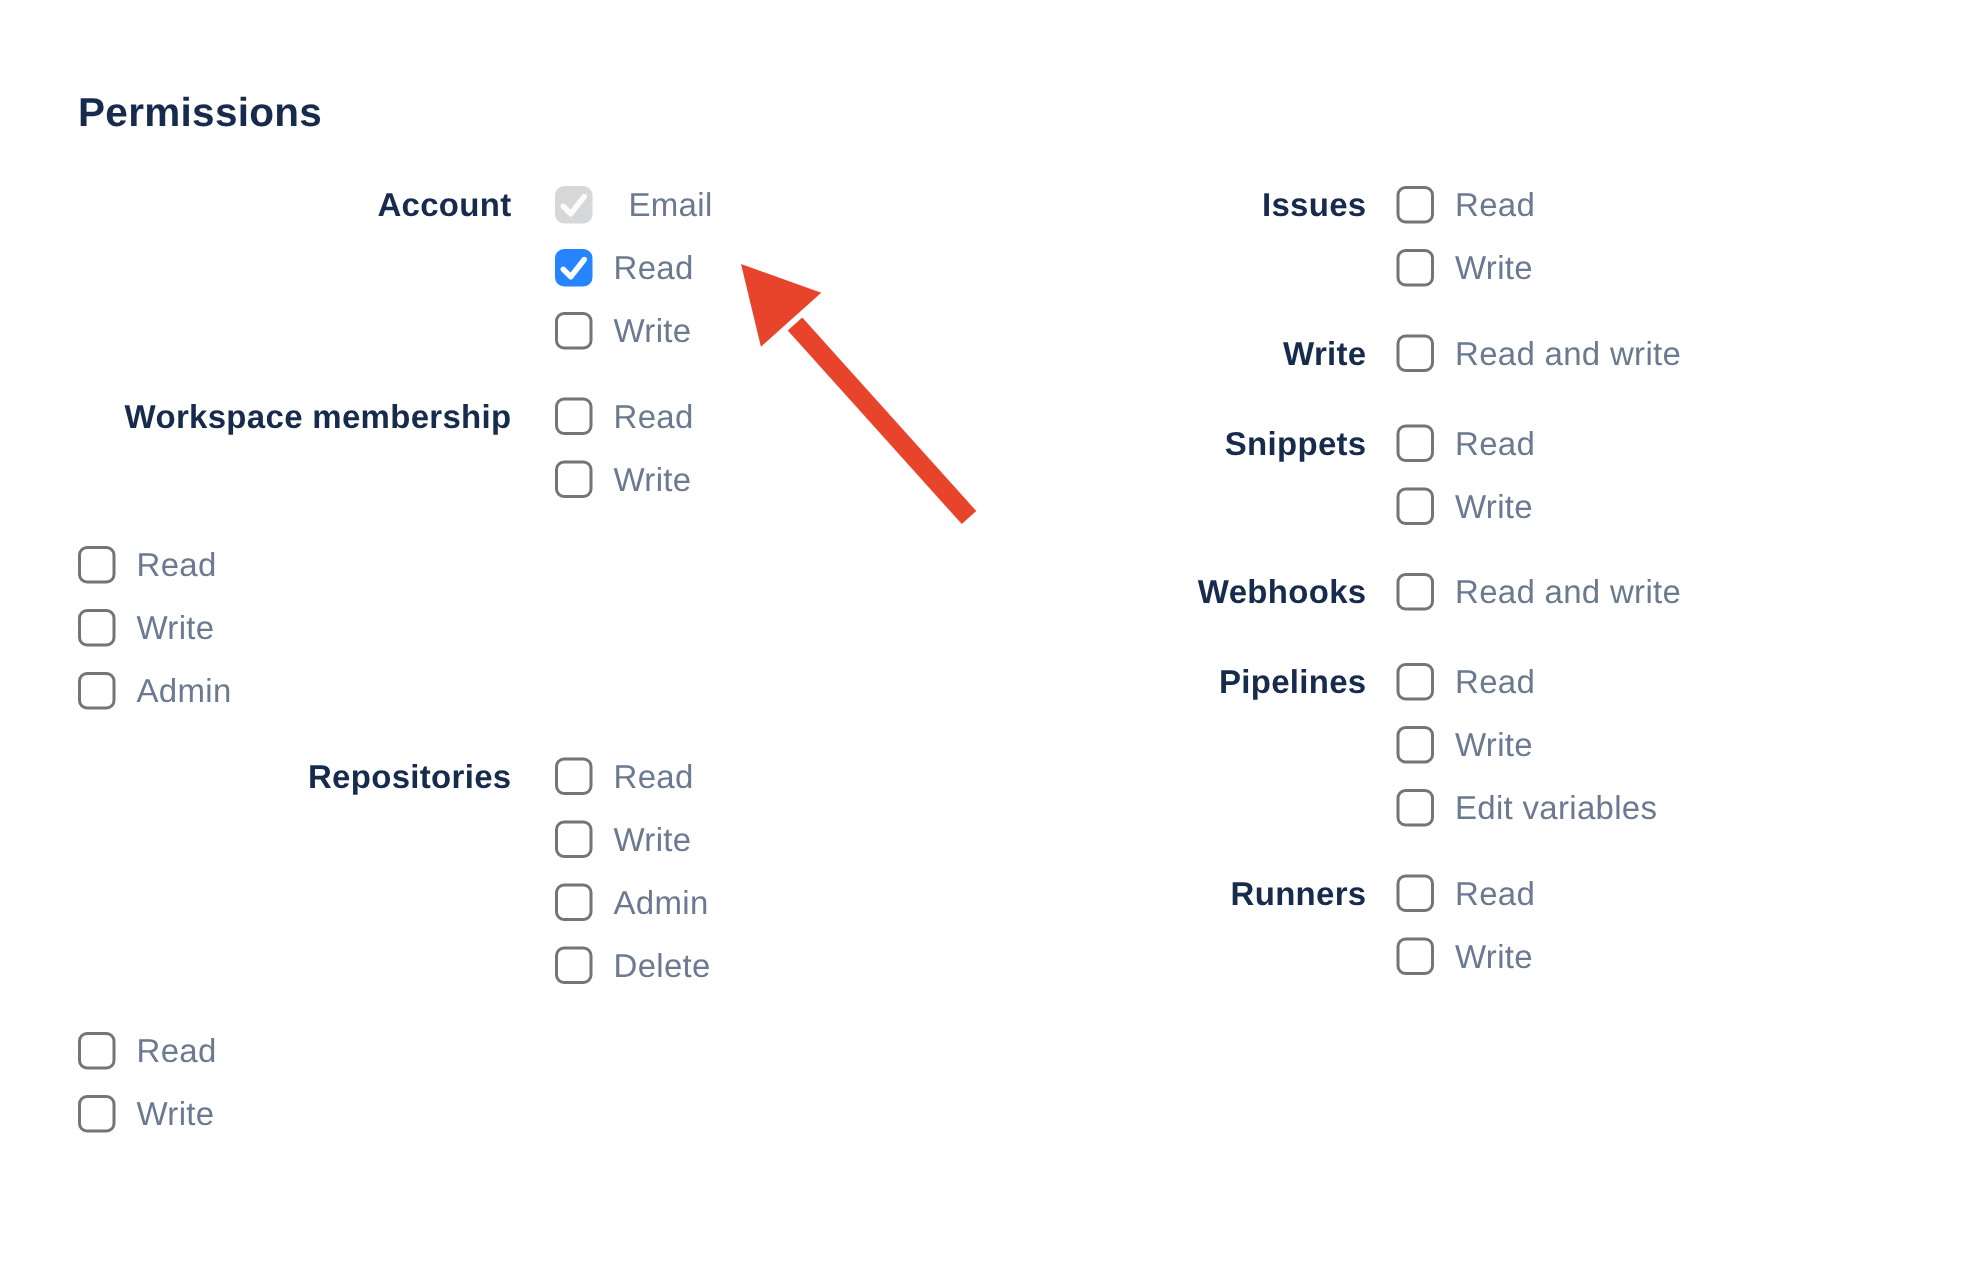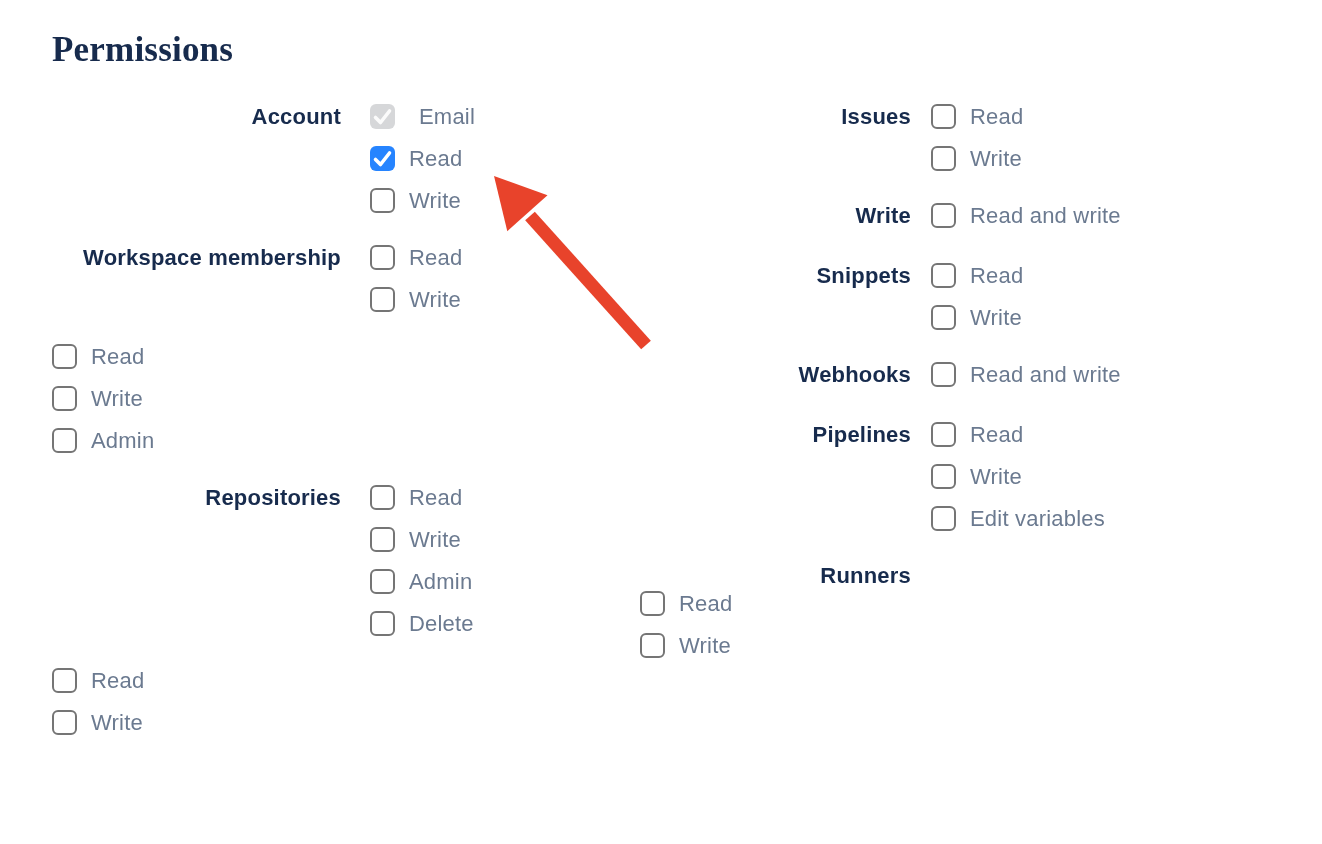--- a/index.html
+++ b/index.html
@@ -7,34 +7,33 @@
     font-family: "Liberation Sans", "DejaVu Sans", sans-serif;
     width: 1322px; height: 844px; overflow: hidden;
   }
   .page {
     position: relative;
     width: 1322px; height: 844px;
     background: var(--page-bg, #fff);
   }
   .page-heading {
     position: absolute;
-    left: 52px; top: 30px;
+    left: 52px; top: 60px;
     margin: 0;
-    font-size: 35px;
+    font-size: 27px;
     font-weight: 700;
     letter-spacing: 0.2px;
     color: var(--label-navy, #172B4D);
-    font-family: Liberation Serif, serif;
-  }
-  .perm-col { position: absolute; top: 104px; }
+  }
+  .perm-col { position: absolute; top: 124px; }
   .perm-col.left  { left: 52px;  width: 575px; }
   .perm-col.right { left: 640px; width: 620px; }
 
   .perm-group { display: flex; align-items: flex-start; margin-bottom: 32px; }
-  .perm-group:last-child { margin-bottom: 0; flex-direction: column; }
+  .perm-group:last-child { margin-bottom: 0; }
 
   .group-label {
     flex: 0 0 auto;
     text-align: right;
     font-size: 22px;
     font-weight: 700;
     line-height: 31px;
     margin-top: -3px;
     letter-spacing: 0.2px;
     color: var(--label-navy, #172B4D);

